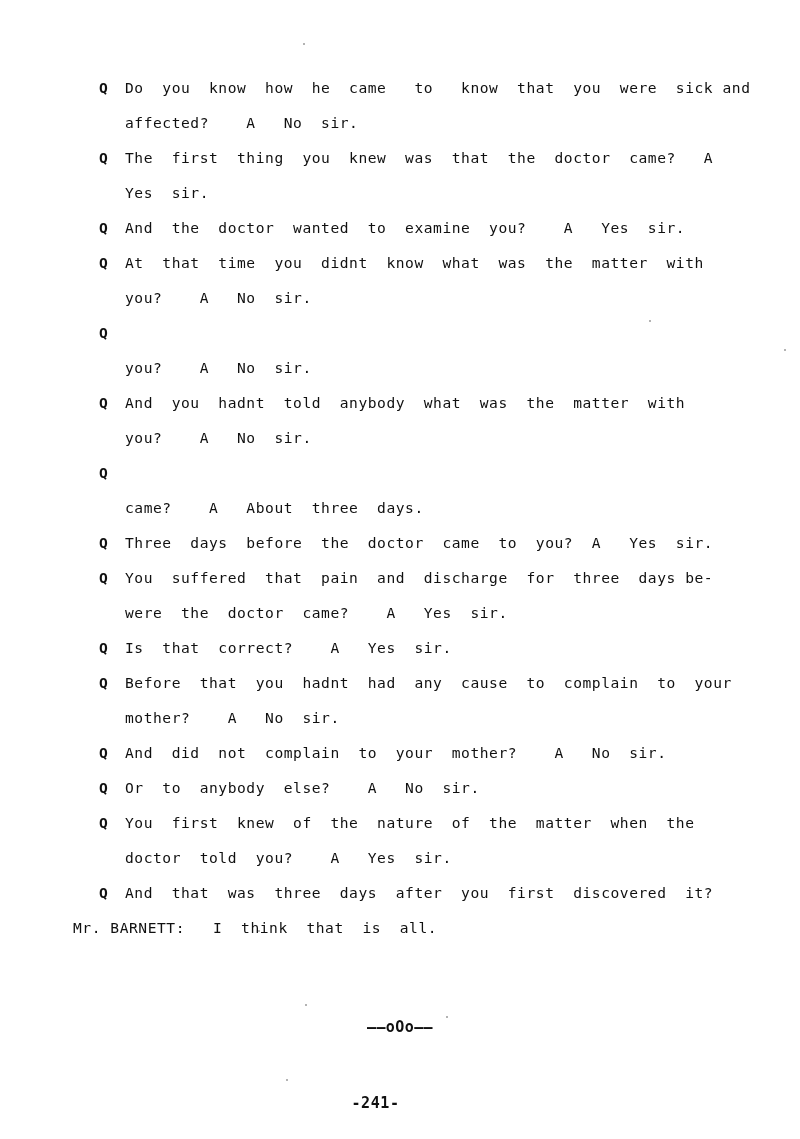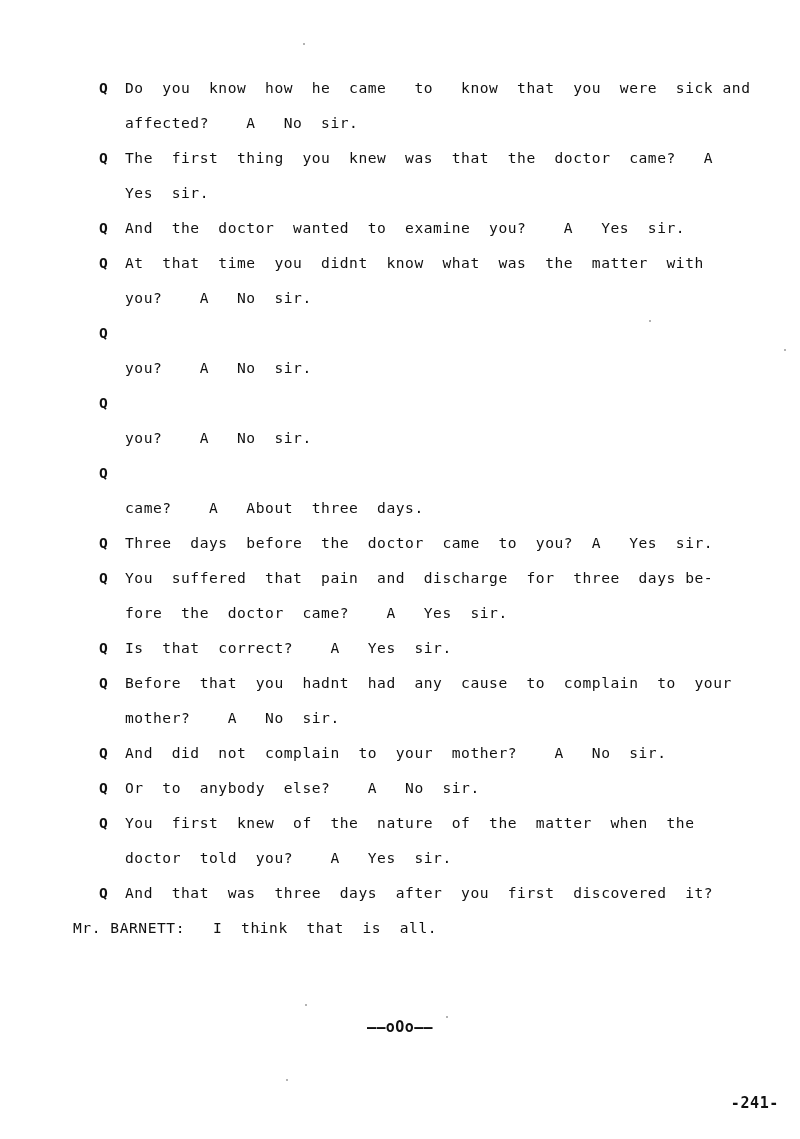--- a/index.html
+++ b/index.html
@@ -78,26 +78,25 @@
     font-weight: 700;
     letter-spacing: 0.4px;
     font-family: "DejaVu Sans Mono", "Liberation Mono", monospace;
   }
 
   #page-number {
     position: absolute;
     left: 0;
     top: 1094px;
     width: 751px;
-    text-align: right;
+    text-align: center;
     font-size: 15px;
     font-weight: 700;
     letter-spacing: 0.6px;
     font-family: "DejaVu Sans Mono", "Liberation Mono", monospace;
-    padding-left: 28px;
   }
 
   
   .speck {
     position: absolute;
     background: #9a9a9a;
     border-radius: 50%;
     width: 2px;
     height: 2px;
   }
@@ -121,33 +120,33 @@
       </div>
       <div class="qa-block">
         <div class="line"><span class="marker">Q</span><span class="text">At  that  time  you  didnt  know  what  was  the  matter  with</span></div>
         <div class="line cont"><span class="text">you?    A   No  sir.</span></div>
       </div>
       <div class="qa-block">
         <div class="line"><span class="marker">Q</span></div>
         <div class="line cont"><span class="text">you?    A   No  sir.</span></div>
       </div>
       <div class="qa-block">
-        <div class="line"><span class="marker">Q</span></div>
+        <div class="line"><span class="marker">Q</span><span class="text">And  you  hadnt  told  anybody  what  was  the  matter  with</span></div>
         <div class="line cont"><span class="text">you?    A   No  sir.</span></div>
       </div>
       <div class="qa-block">
         <div class="line"><span class="marker">Q</span></div>
         <div class="line cont"><span class="text">came?    A   About  three  days.</span></div>
       </div>
       <div class="qa-block">
         <div class="line"><span class="marker">Q</span><span class="text">Three  days  before  the  doctor  came  to  you?  A   Yes  sir.</span></div>
       </div>
       <div class="qa-block">
         <div class="line"><span class="marker">Q</span><span class="text">You  suffered  that  pain  and  discharge  for  three  days be-</span></div>
-        <div class="line cont"><span class="text">fore  the  doctor  came?    A   Yes  sir.</span></div>
+        <div class="line cont"><span class="text">were  the  doctor  came?    A   Yes  sir.</span></div>
       </div>
       <div class="qa-block">
         <div class="line"><span class="marker">Q</span><span class="text">Is  that  correct?    A   Yes  sir.</span></div>
       </div>
       <div class="qa-block">
         <div class="line"><span class="marker">Q</span><span class="text">Before  that  you  hadnt  had  any  cause  to  complain  to  your</span></div>
         <div class="line cont"><span class="text">mother?    A   No  sir.</span></div>
       </div>
       <div class="qa-block">
         <div class="line"><span class="marker">Q</span><span class="text">And  did  not  complain  to  your  mother?    A   No  sir.</span></div>

